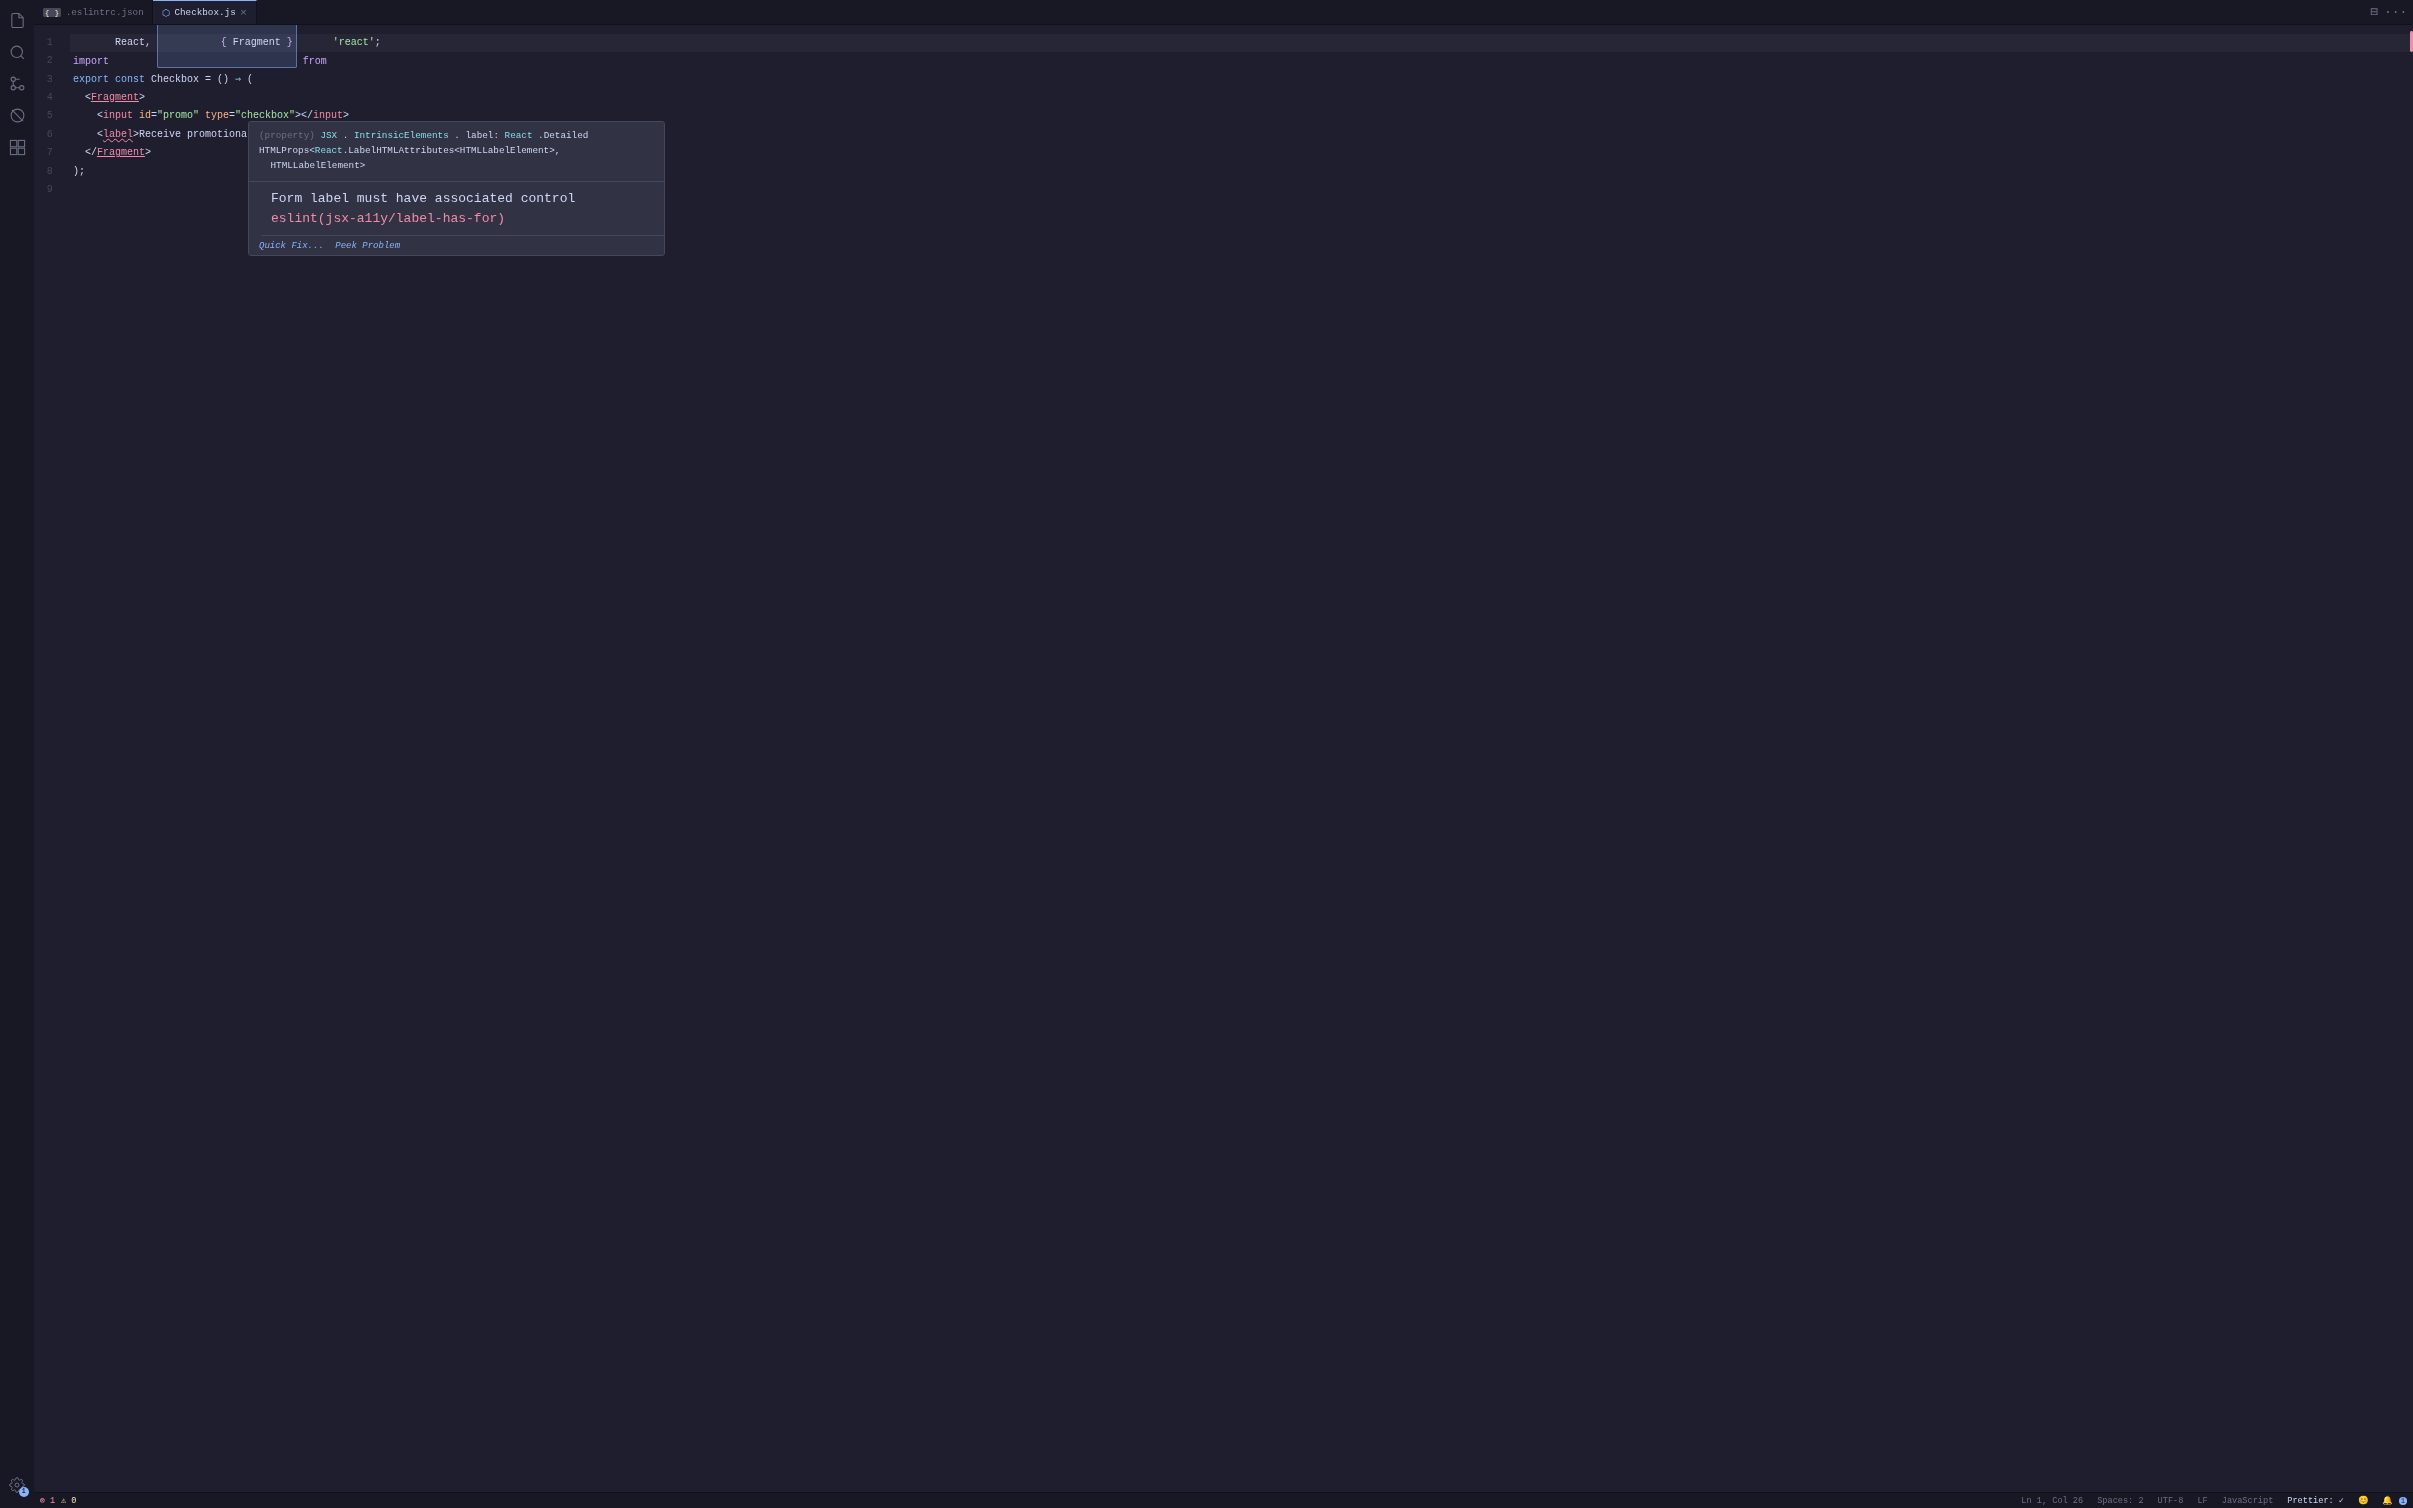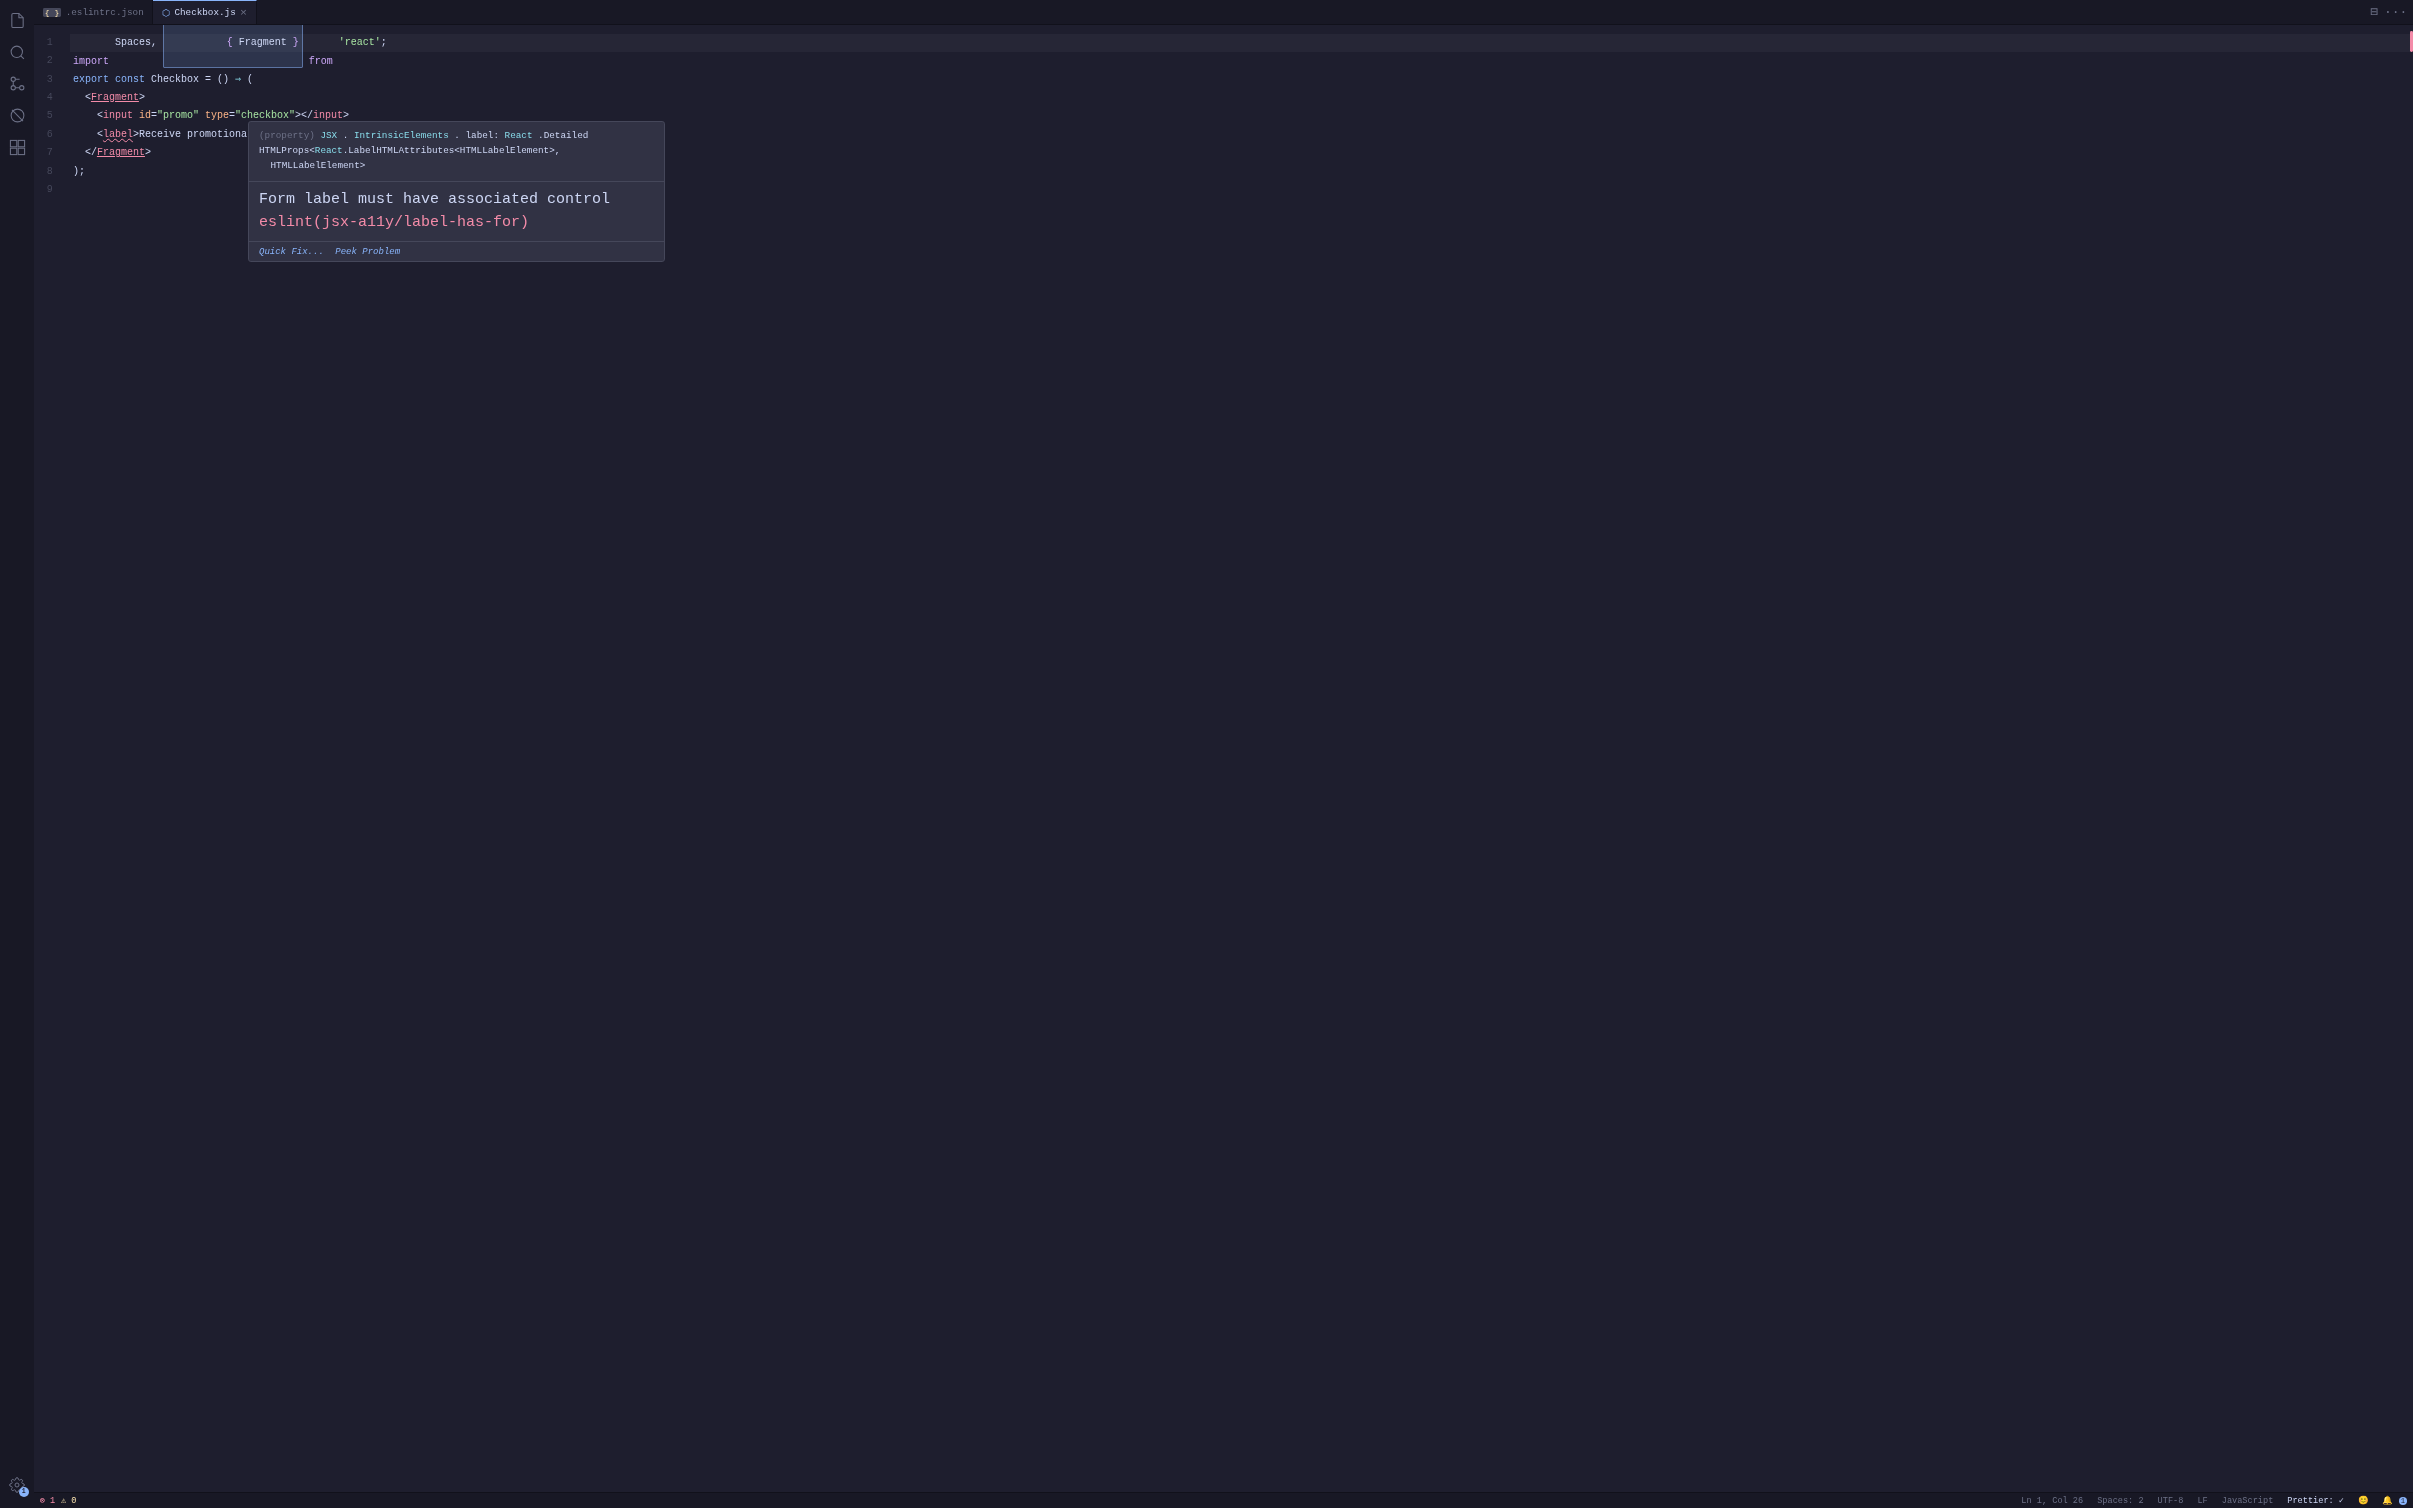--- a/index.html
+++ b/index.html
@@ -227,22 +227,23 @@
       padding: 7.2px 10px;
       color: #cdd6f4;
       border-bottom: 0.7px solid #45475a;
       line-height: 1.6;
     }
     .tooltip-type-info .type-name { color: #89dceb; }
     .tooltip-error {
       padding: 7.2px 10px;
       color: #cdd6f4;
       border-bottom: 0.7px solid #45475a;
-      font-size: 15px;
+      font-size: 13px;
       line-height: 1.5;
+      margin-left: 12px;
     }
     .tooltip-error code {
       color: #f38ba8;
       font-family: inherit;
     }
     .tooltip-actions {
       padding: 4.3px 10px;
       display: flex;
       gap: 11.5px;
       font-style: italic;
@@ -361,21 +362,21 @@
       <div class="line-number">6</div>
       <div class="line-number">7</div>
       <div class="line-number">8</div>
       <div class="line-number">9</div>
     </div>
 
     <div class="code-area">
 
       <div class="code-line active-line">
         <span class="kw">import</span>
-        <span> Spaces, </span>
+        <span> React, </span>
         <span class="highlight-box" style="background:rgba(137,180,250,0.15); border:0.7px solid rgba(137,180,250,0.5); padding:0.7px 2.9px; border-radius:1.4px;">
           <span class="kw">{ </span><span>Fragment</span><span class="kw"> }</span>
         </span>
         <span> </span>
         <span class="kw">from</span>
         <span> </span>
         <span class="str">'react'</span>
         <span class="punct">;</span>
       </div>
 

